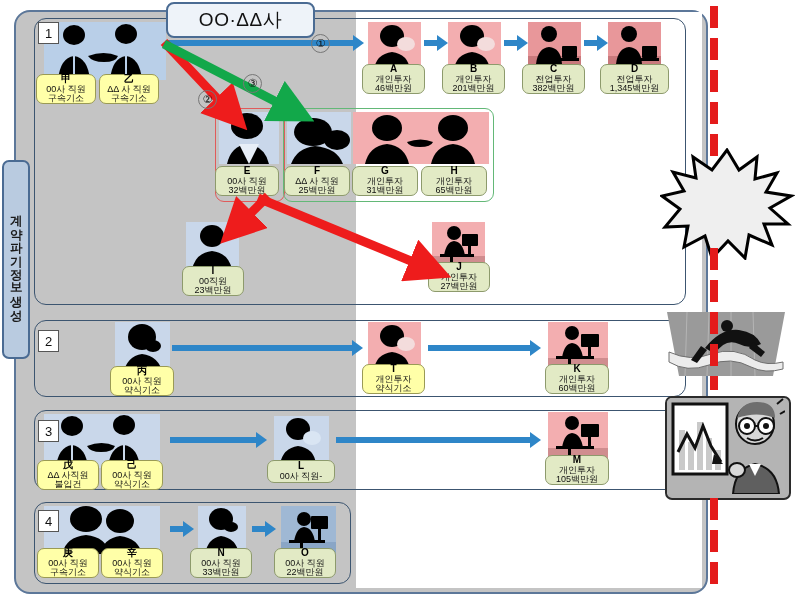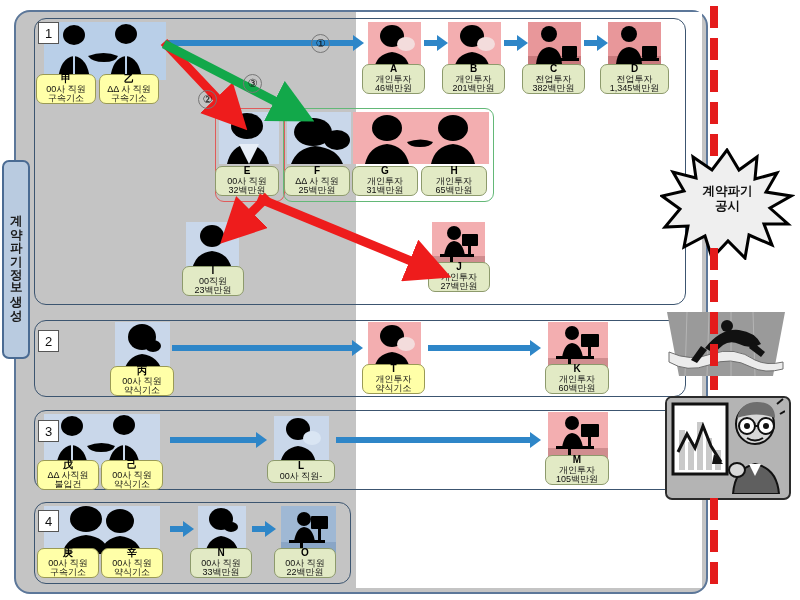--- a/index.html
+++ b/index.html
@@ -89,20 +89,23 @@
 
 <div id="stage">
 
   <div id="outer-board" class="board"></div>
   <div id="white-right"></div>
 
   <div id="left-tab">
     <span class="vtxt">계약파기정보생성</span>
   </div>
 
+  <div id="title-pill">
+    <span>OO·ΔΔ사</span>
+  </div>
 
   <div id="grow1" class="grow"></div>
   <div id="grow2" class="grow"></div>
   <div id="grow3" class="grow"></div>
   <div id="grow4" class="grow"></div>
 
   <div class="rownum" style="left:38px;top:22px;">1</div>
   <div class="rownum" style="left:38px;top:330px;">2</div>
   <div class="rownum" style="left:38px;top:420px;">3</div>
   <div class="rownum" style="left:38px;top:510px;">4</div>
@@ -507,24 +510,20 @@
 
     <line x1="268" y1="196" x2="238" y2="226" stroke="#ee1c1c" stroke-width="9" marker-end="url(#mred)"></line>
 
     <line x1="258" y1="198" x2="428" y2="268" stroke="#ee1c1c" stroke-width="9" marker-end="url(#mred)"></line>
   </svg>
 
   <div id="burst">
     <svg viewBox="0 0 135 112" style="position:absolute;left:0;top:0;width:135px;height:112px;">
       <polygon fill="#efefef" stroke="#000" stroke-width="3" points="67,2 79,22 97,9 95,31 117,25 106,44 131,48 110,60 128,76 104,76 112,97 89,87 85,110 68,93 52,110 45,88 24,99 28,78 5,79 20,61 2,48 24,43 13,24 36,30 33,9 52,22"></polygon>
     </svg>
-    <div class="btxt">
-      <div>계약파기</div>
-      <div>공시</div>
-    </div>
   </div>
 
   <div id="pic-crack">
     <svg viewBox="0 0 122 72" style="width:122px;height:72px;">
       <polygon points="2,4 120,4 108,68 14,68" fill="#9a9a9a"></polygon>
       <g stroke="#b5b5b5" stroke-width="1">
         <line x1="22" y1="4" x2="20" y2="68"></line>
           <line x1="44" y1="4" x2="42" y2="68"></line>
         <line x1="66" y1="4" x2="66" y2="68"></line>
           <line x1="88" y1="4" x2="90" y2="68"></line>

